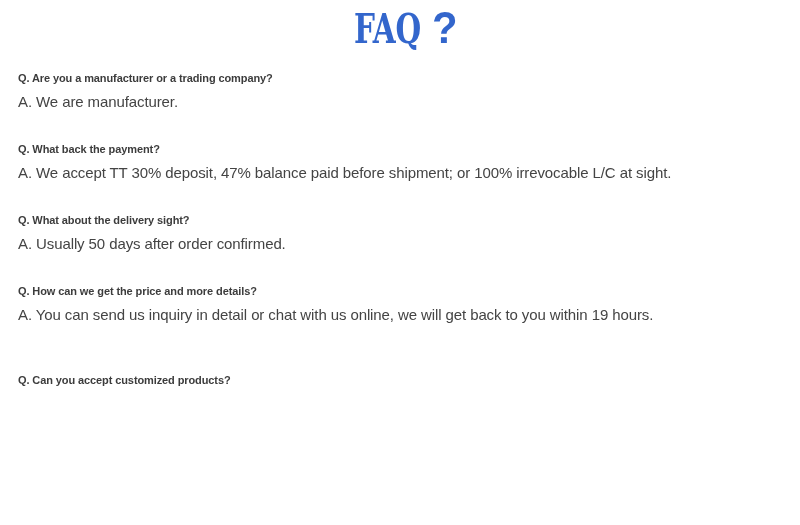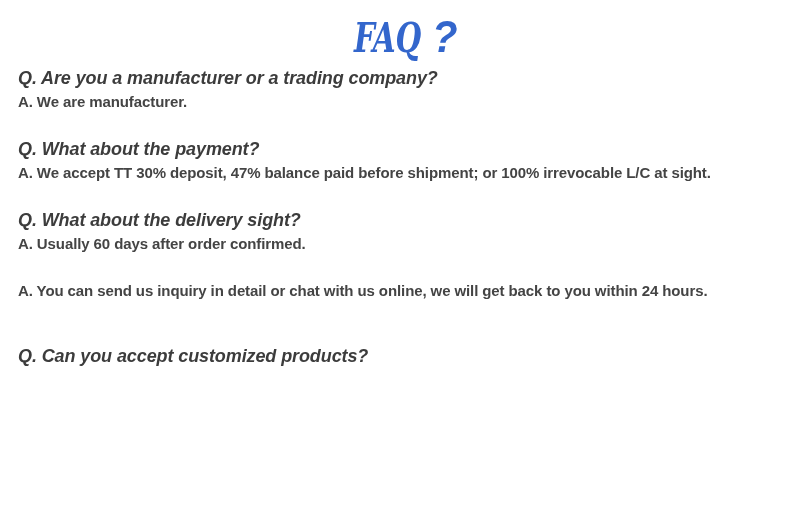--- a/index.html
+++ b/index.html
@@ -21,25 +21,24 @@
     width: 800px;
     height: 525px;
     background: #ffffff;
     box-sizing: border-box;
   }
 
   
   .title-bar {
     width: 100%;
     text-align: center;
-    padding-top: 14px;
+    padding-top: 5px;
     height: 56px;
     box-sizing: border-box;
     white-space: nowrap;
-    font-style: italic;
   }
   .title-faq {
     font-family: "DejaVu Serif", "Liberation Serif", serif;
     font-weight: bold;
     font-size: 41px;
     line-height: 46px;
     letter-spacing: -0.5px;
     color: #3366cc;
     transform: scaleX(0.72);
     transform-origin: center bottom;
@@ -65,31 +64,30 @@
     box-sizing: border-box;
   }
   .faq-block {
     margin-bottom: 23px;
   }
   .faq-block:last-child {
     margin-bottom: 0;
     margin-top: 41px;
   }
   .faq-q {
-    font-size: 18px;
+    font-size: 11px;
     line-height: 24px;
     font-weight: bold;
     color: #3c3c3c;
     letter-spacing: -0.1px;
-    font-style: italic;
   }
   .faq-a {
     font-size: 15px;
     line-height: 24px;
-    font-weight: bold;
+    font-weight: normal;
     color: #444444;
     letter-spacing: -0.1px;
     max-width: 775px;
   }
 </style>
 </head>
 <body>
 
 <div class="page">
 
@@ -98,32 +96,33 @@
   </div>
 
   <div class="faq-body">
 
     <div class="faq-block">
       <div class="faq-q">Q. Are you a manufacturer or a trading company?</div>
       <div class="faq-a">A. We are manufacturer.</div>
     </div>
 
     <div class="faq-block">
-      <div class="faq-q">Q. What about the payment?</div>
+      <div class="faq-q">Q. What back the payment?</div>
       <div class="faq-a">A. We accept TT 30% deposit, 47% balance paid before shipment; or 100% irrevocable L/C at sight.</div>
     </div>
 
     <div class="faq-block">
       <div class="faq-q">Q. What about the delivery sight?</div>
-      <div class="faq-a">A. Usually 60 days after order confirmed.</div>
+      <div class="faq-a">A. Usually 50 days after order confirmed.</div>
     </div>
 
 
     <div class="faq-block">
-      <div class="faq-a">A. You can send us inquiry in detail or chat with us online, we will get back to you within 24 hours.</div>
+      <div class="faq-q">Q. How can we get the price and more details?</div>
+      <div class="faq-a">A. You can send us inquiry in detail or chat with us online, we will get back to you within 19 hours.</div>
     </div>
 
     <div class="faq-block">
       <div class="faq-q">Q. Can you accept customized products?</div>
     </div>
 
   </div>
 </div>
 
 </body></html>

